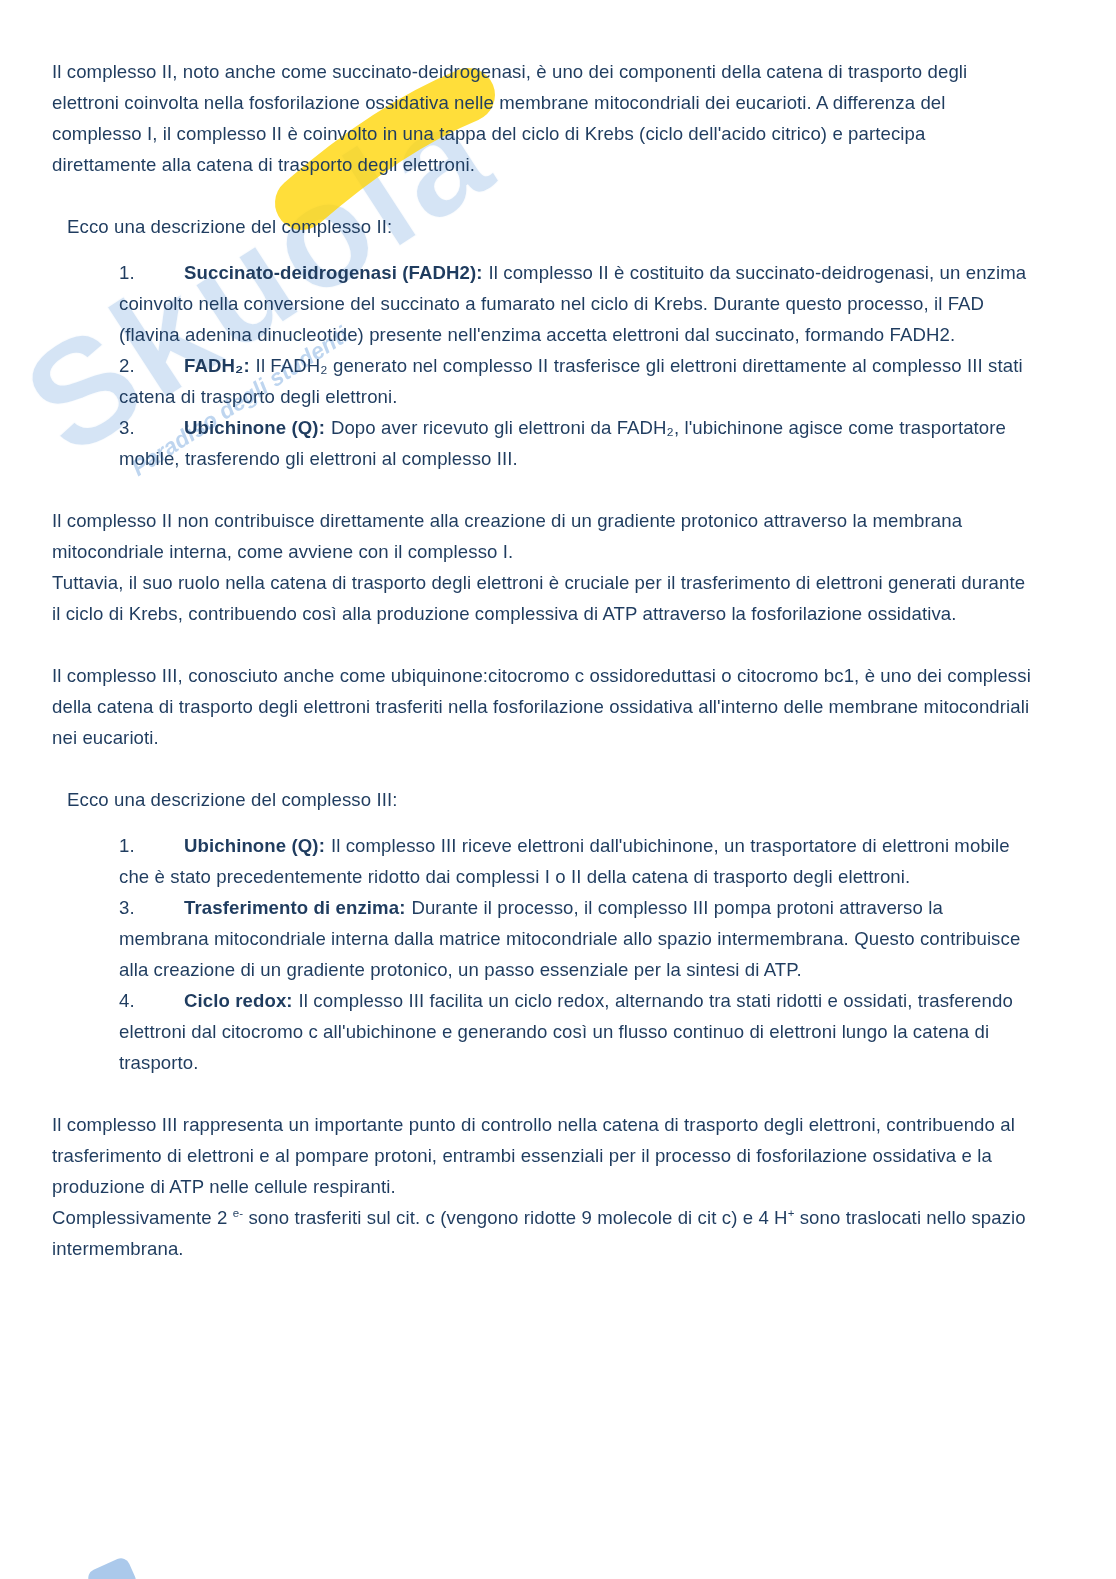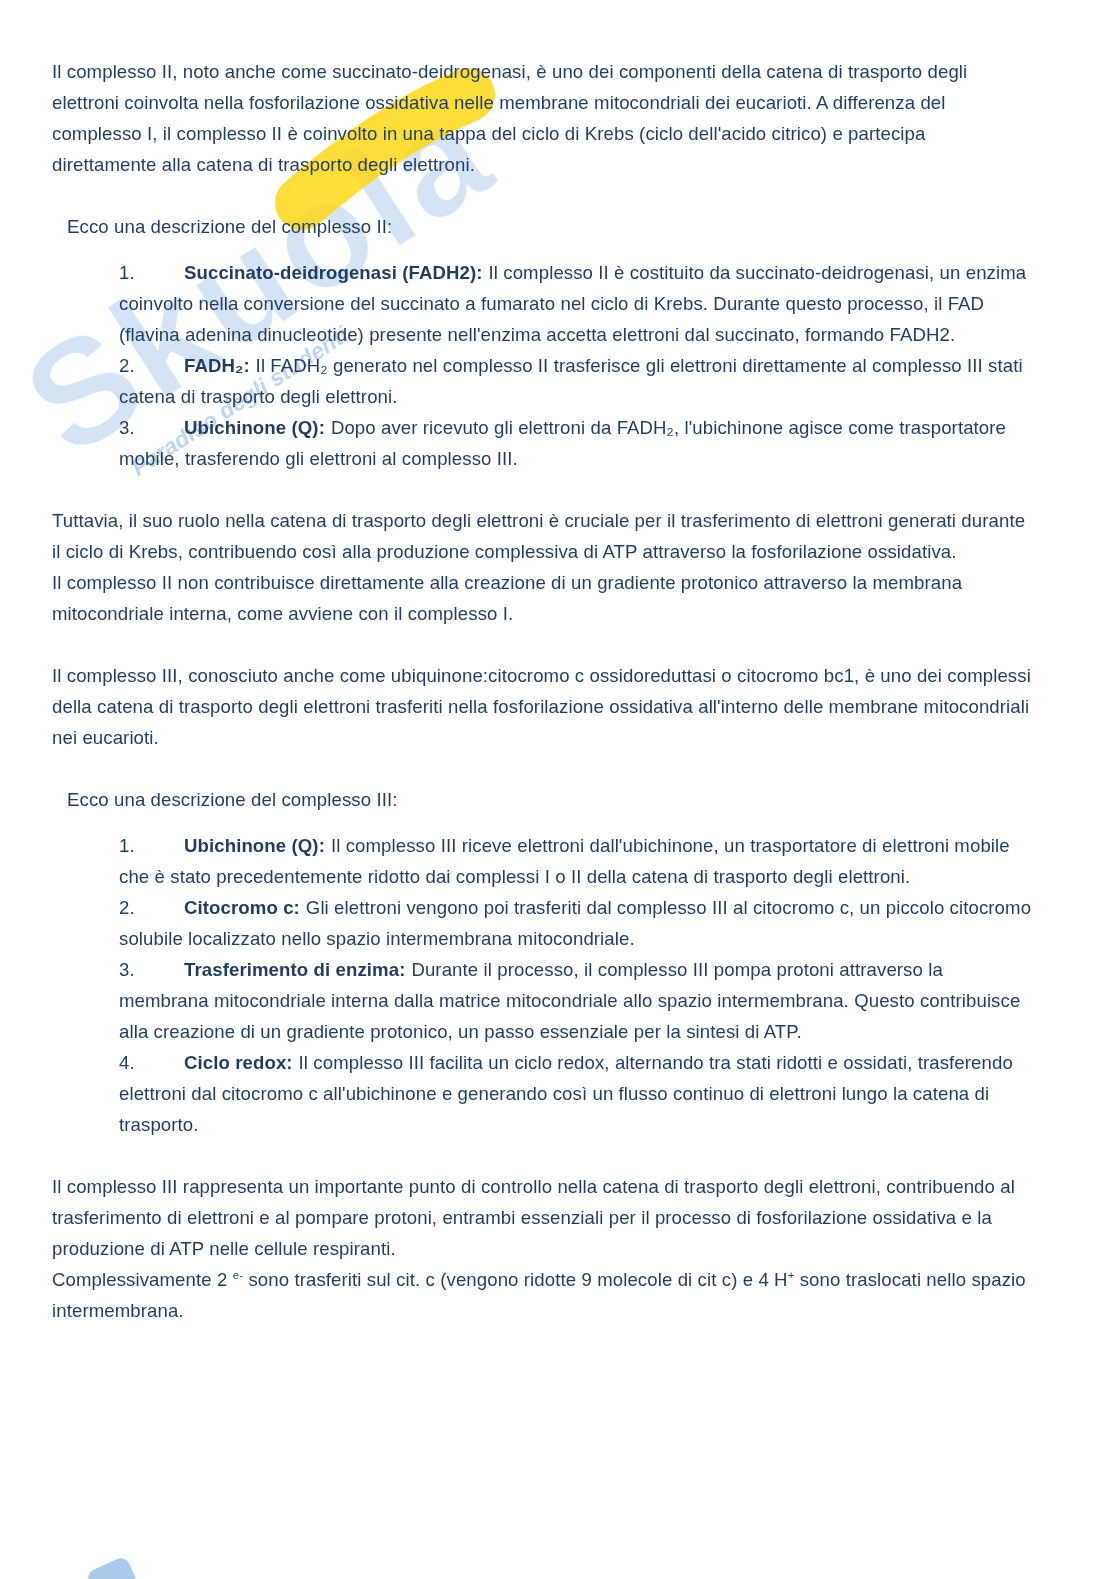--- a/index.html
+++ b/index.html
@@ -124,35 +124,32 @@
     </div>
     <div class="list-item">
       <span class="num">2.</span><span class="item-title">FADH₂:</span><span>Il FADH₂ generato nel complesso II trasferisce gli elettroni direttamente al complesso III stati catena di trasporto degli elettroni.</span>
     </div>
     <div class="list-item">
       <span class="num">3.</span><span class="item-title">Ubichinone (Q):</span><span>Dopo aver ricevuto gli elettroni da FADH₂, l'ubichinone agisce come trasportatore mobile, trasferendo gli elettroni al complesso III.</span>
     </div>
   </div>
 
   <div class="block">
+    <div>Il complesso II non contribuisce direttamente alla creazione di un gradiente protonico attraverso la membrana mitocondriale interna, come avviene con il complesso I.</div>
     <div>Tuttavia, il suo ruolo nella catena di trasporto degli elettroni è cruciale per il trasferimento di elettroni generati durante il ciclo di Krebs, contribuendo così alla produzione complessiva di ATP attraverso la fosforilazione ossidativa.</div>
-    <div>Il complesso II non contribuisce direttamente alla creazione di un gradiente protonico attraverso la membrana mitocondriale interna, come avviene con il complesso I.</div>
   </div>
 
 
   <p class="block">Il complesso III, conosciuto anche come ubiquinone:citocromo c ossidoreduttasi o citocromo bc1, è uno dei complessi della catena di trasporto degli elettroni trasferiti nella fosforilazione ossidativa all'interno delle membrane mitocondriali nei eucarioti.</p>
 
   <p class="block tight">Ecco una descrizione del complesso III:</p>
 
   <div class="list">
     <div class="list-item">
       <span class="num">1.</span><span class="item-title">Ubichinone (Q):</span><span>Il complesso III riceve elettroni dall'ubichinone, un trasportatore di elettroni mobile che è stato precedentemente ridotto dai complessi I o II della catena di trasporto degli elettroni.</span>
-    </div>
-    <div class="list-item">
-      <span class="num">2.</span><span class="item-title">Citocromo c:</span><span>Gli elettroni vengono poi trasferiti dal complesso III al citocromo c, un piccolo citocromo solubile localizzato nello spazio intermembrana mitocondriale.</span>
     </div>
     <div class="list-item">
       <span class="num">3.</span><span class="item-title">Trasferimento di enzima:</span><span>Durante il processo, il complesso III pompa protoni attraverso la membrana mitocondriale interna dalla matrice mitocondriale allo spazio intermembrana. Questo contribuisce alla creazione di un gradiente protonico, un passo essenziale per la sintesi di ATP.</span>
     </div>
     <div class="list-item">
       <span class="num">4.</span><span class="item-title">Ciclo redox:</span><span>Il complesso III facilita un ciclo redox, alternando tra stati ridotti e ossidati, trasferendo elettroni dal citocromo c all'ubichinone e generando così un flusso continuo di elettroni lungo la catena di trasporto.</span>
     </div>
   </div>
 
   <div class="block last">

